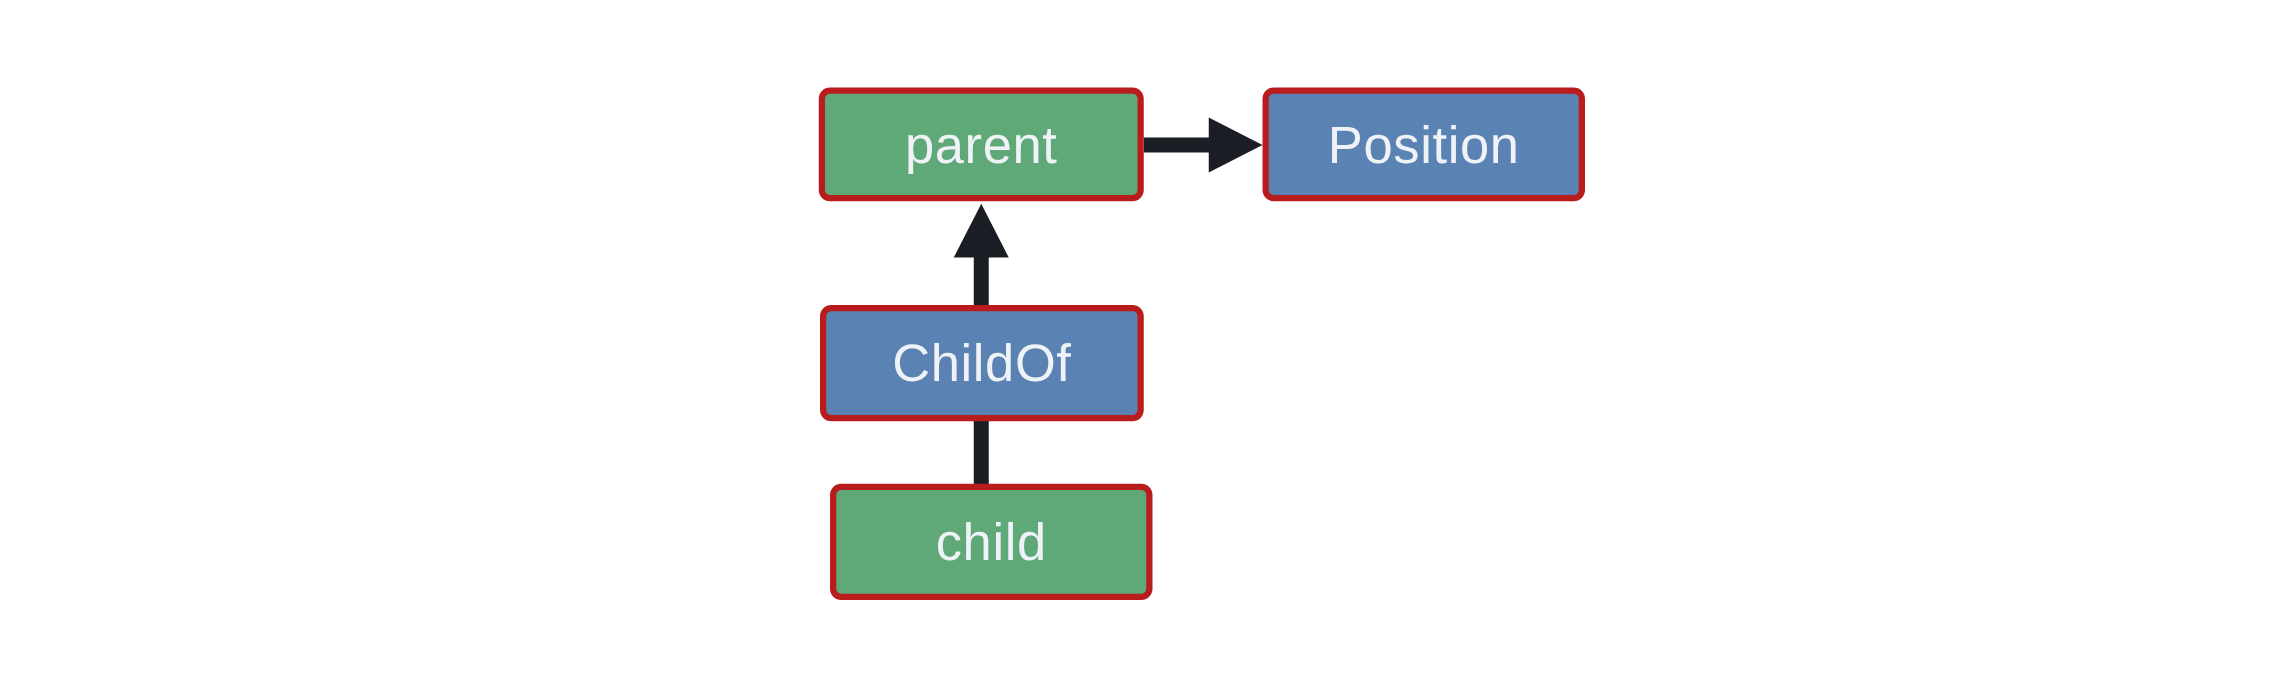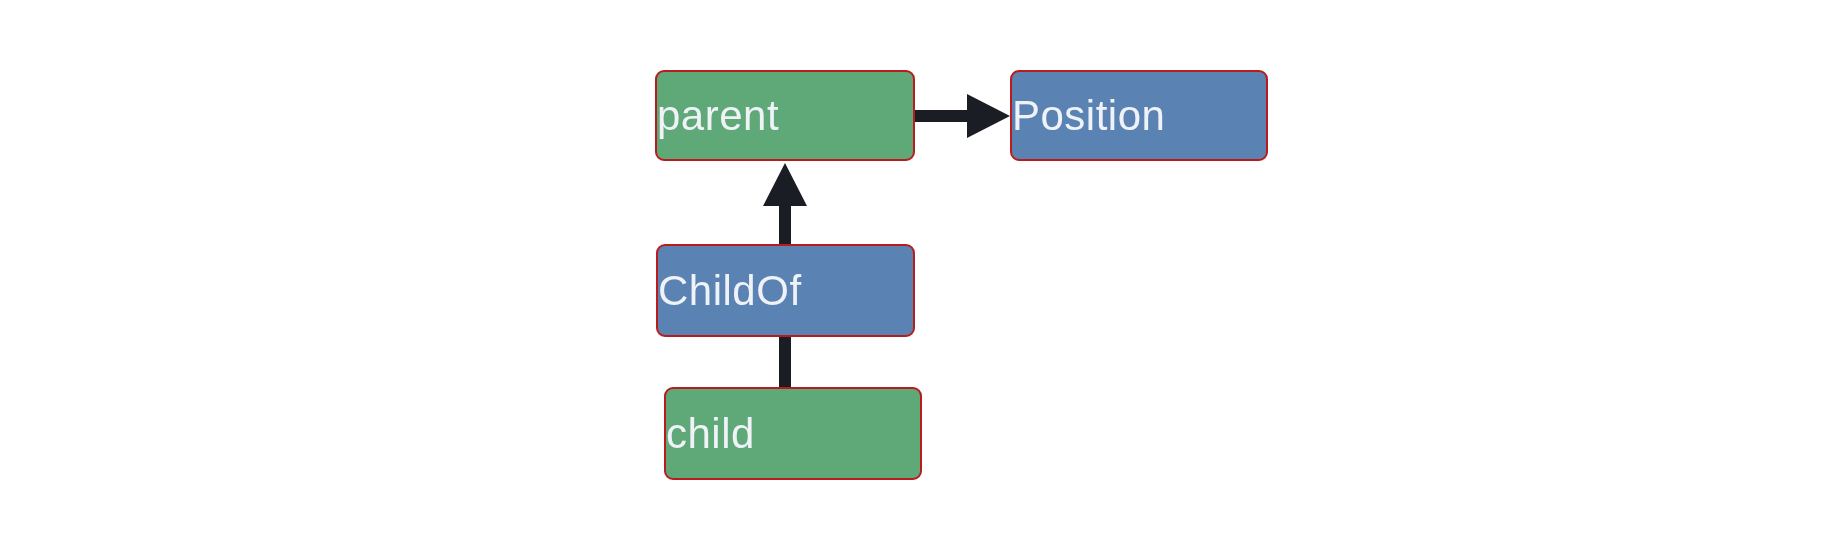--- a/index.html
+++ b/index.html
@@ -18,25 +18,25 @@
   .edges-layer {
     position: absolute;
     left: 0;
     top: 0;
     width: 1830px;
     height: 548px;
   }
   .node {
     position: absolute;
     box-sizing: border-box;
-    border: 2px solid #b91c1c;
+    border: 5px solid #b91c1c;
     border-radius: 9px;
     display: flex;
     align-items: center;
-    justify-content: flex-start;
+    justify-content: center;
     color: #eff2f7;
     font-size: 42px;
     line-height: 1;
     letter-spacing: 0.5px;
   }
   .node.green { background: #5fa878; }
   .node.blue  { background: #5a83b4; }
   .node-parent   { left: 655px;  top: 70px;  width: 260px; height: 91px; }
   .node-position { left: 1010px; top: 70px;  width: 258px; height: 91px; }
   .node-childof  { left: 656px;  top: 244px; width: 259px; height: 93px; }

